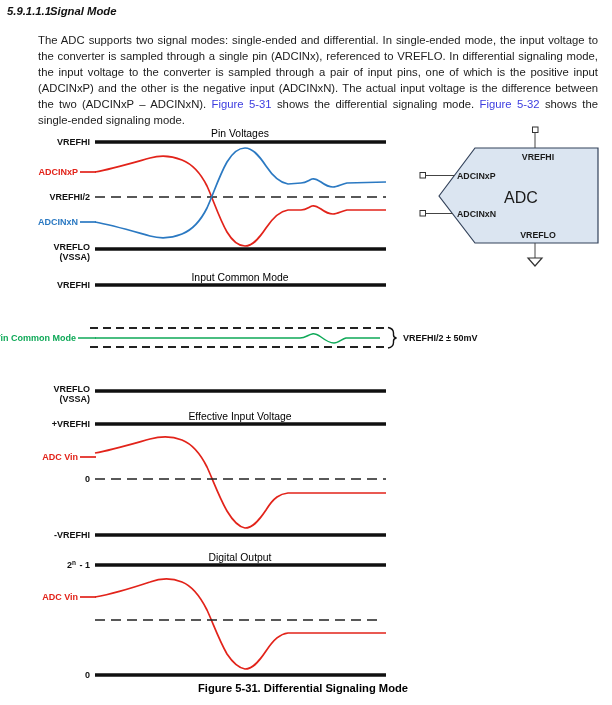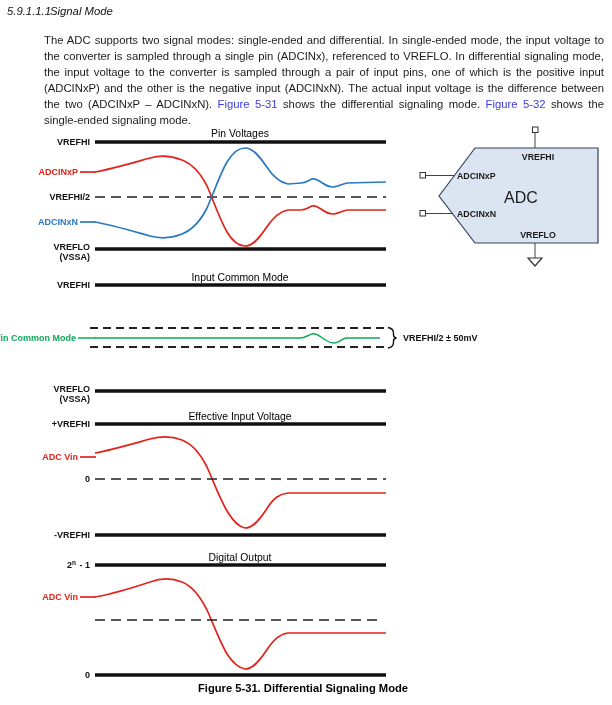--- a/index.html
+++ b/index.html
@@ -1,26 +1,26 @@
 <!DOCTYPE html>
 <html style="--red: #e2231a; --blue: #2b79c2; --green: #0fa958; --link: #3c3cdf; --adcFill: #dbe5f1; --lineBlack: #101010;"><head>
 <meta charset="utf-8">
 <style>
   html,body { margin:0; padding:0; background:#fff; }
   .page {
     position:relative; width:612px; height:705px; background:#fff;
     font-family:"Liberation Sans", sans-serif; overflow:hidden;
   }
   .heading {
-    position:absolute; left:7px; top:5px; font-size:11.3px; font-weight:400;
+    position:absolute; left:7px; top:5px; font-size:11.3px; font-weight:700;
     font-style:italic; color:#111; white-space:nowrap;
   }
   .heading .hnum { display:inline-block; width:43px; }
   .para {
-    position:absolute; left:44px; top:22px; width:560px;
+    position:absolute; left:38px; top:22px; width:560px;
     font-size:11.3px; line-height:15.9px; color:#1c1c1c;
     text-align:justify;
   }
   .link { color:var(--link,#3c3cdf); cursor:pointer; }
   svg.fig { position:absolute; left:0; top:0; }
   svg text { font-family:"Liberation Sans", sans-serif; }
   .t-label  { font-size:9px;  font-weight:700; fill:#111; }
   .t-title  { font-size:10.4px; font-weight:400; fill:#000; }
   .t-small  { font-size:8.8px; font-weight:700; fill:#1a1a1a; }
   .t-adc    { font-size:16px; font-weight:400; fill:#1a1a1a; }

